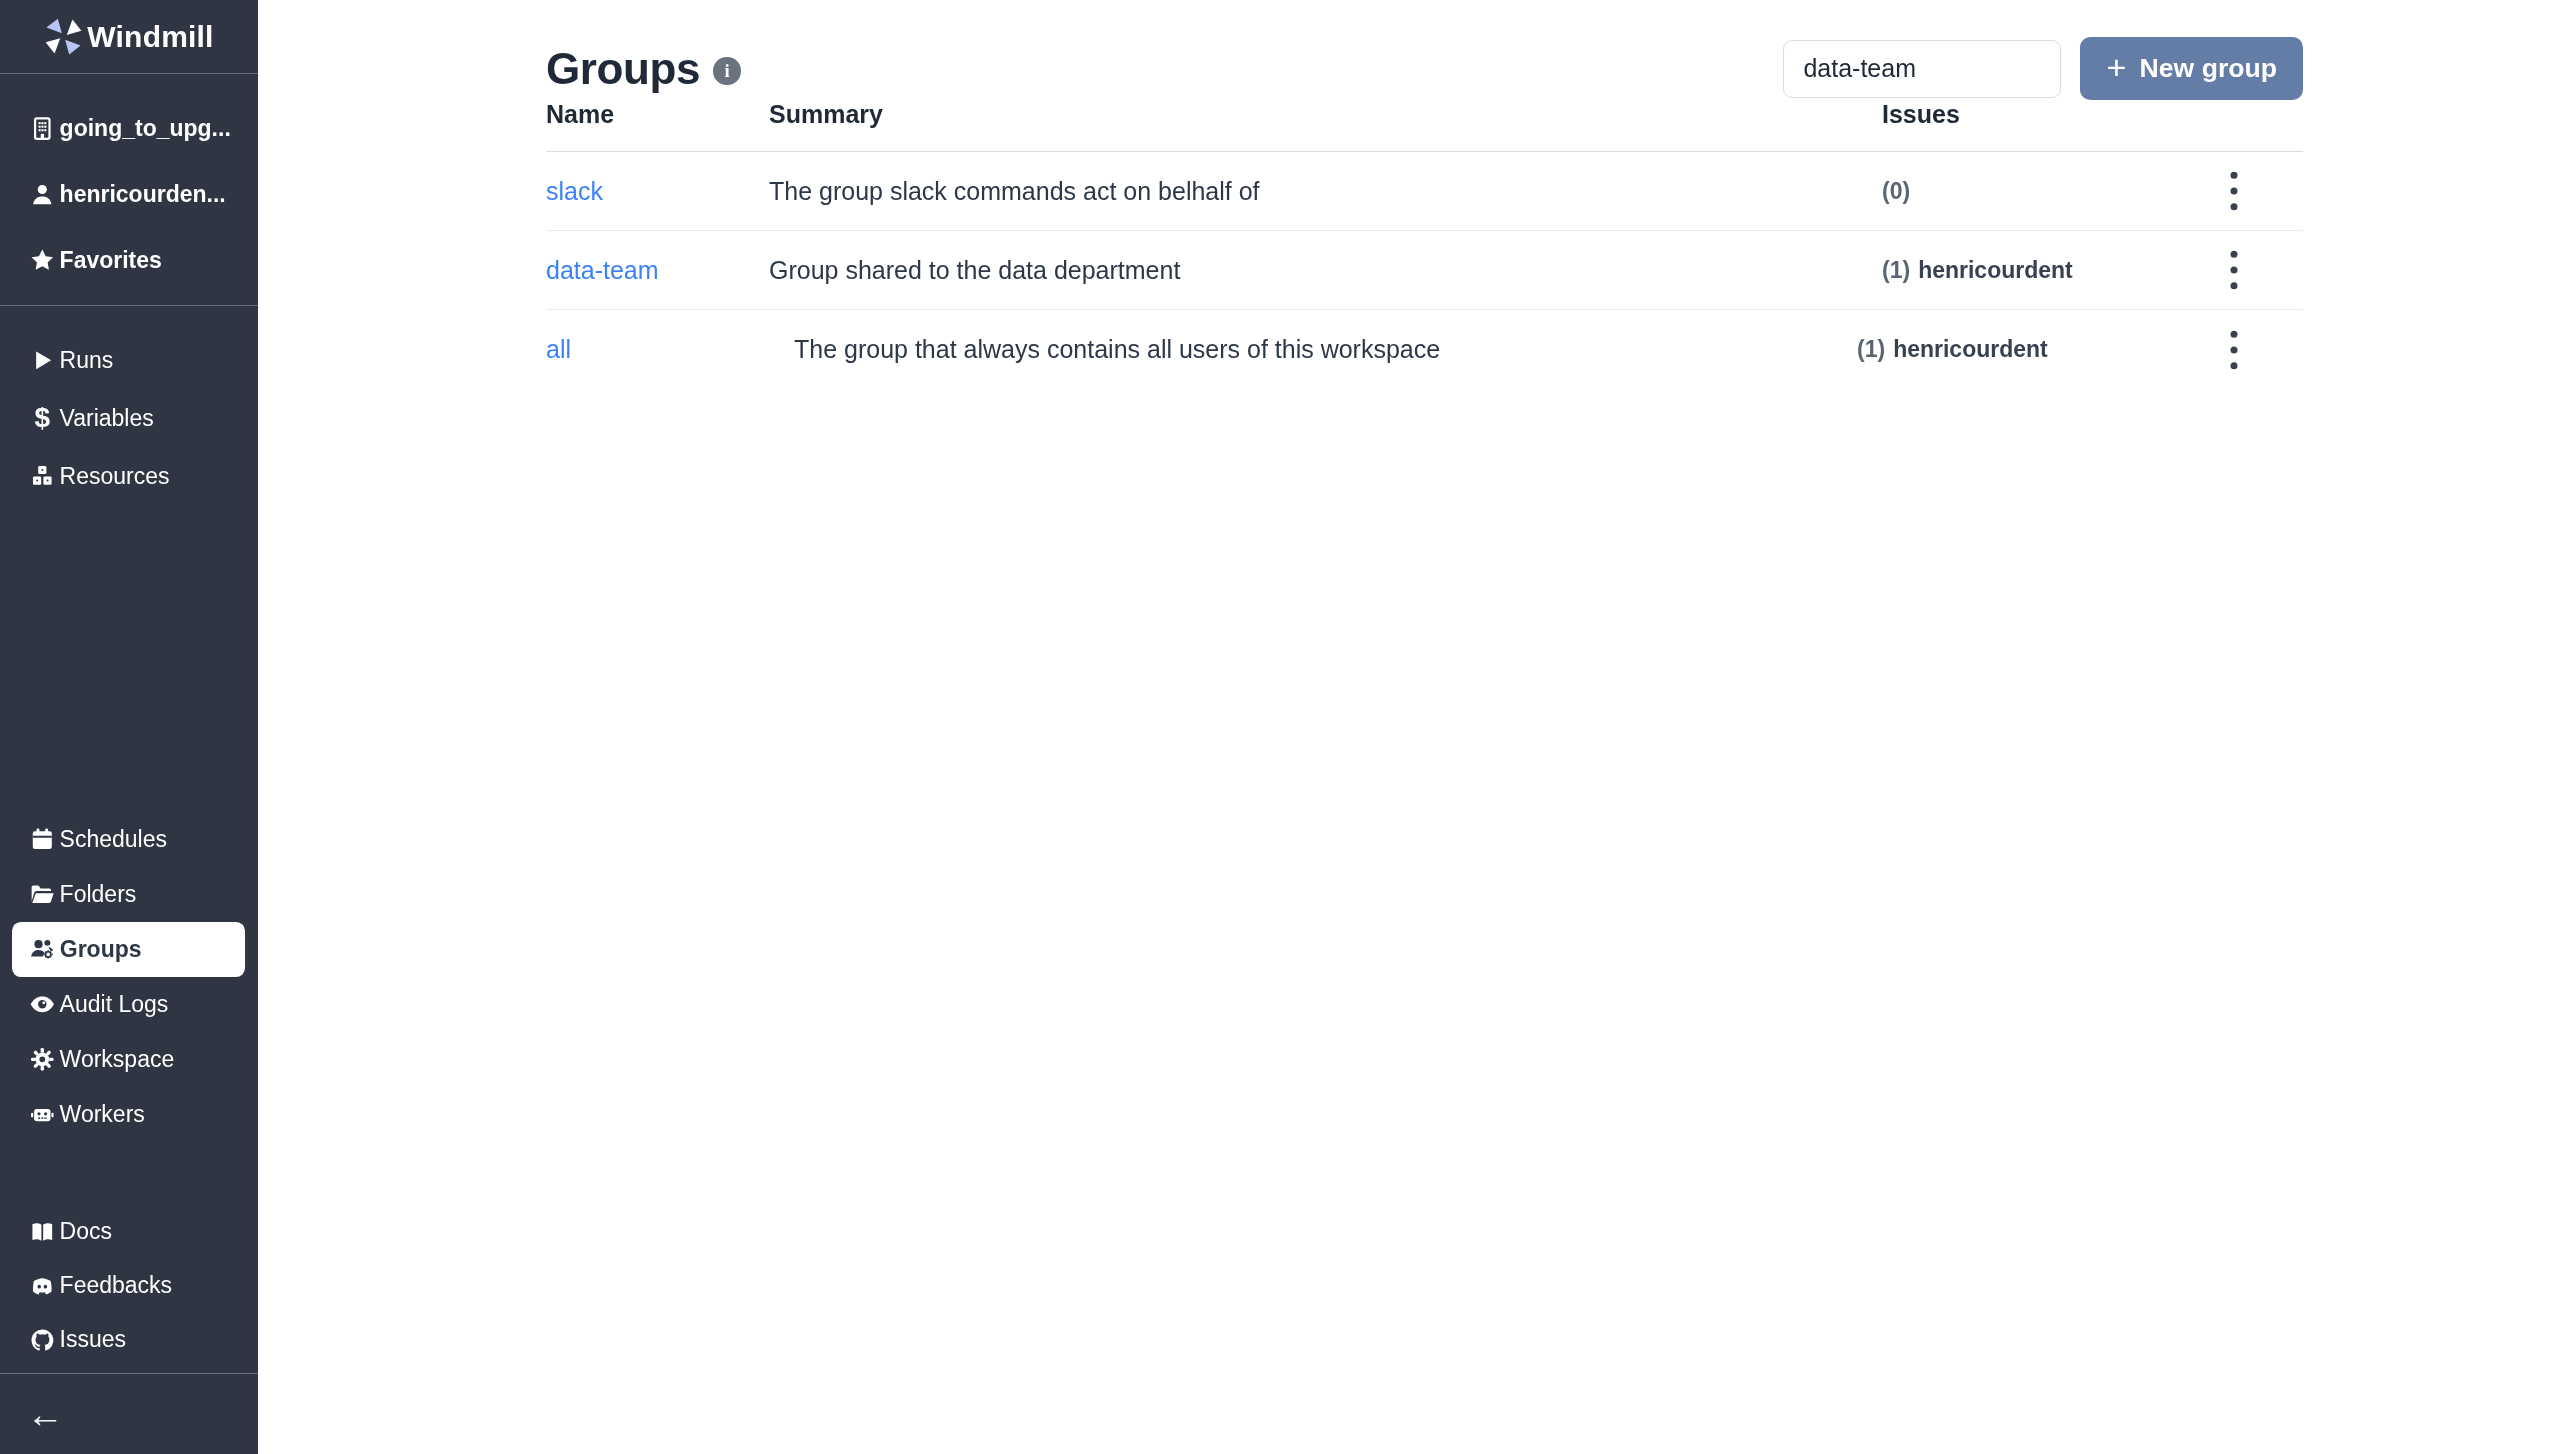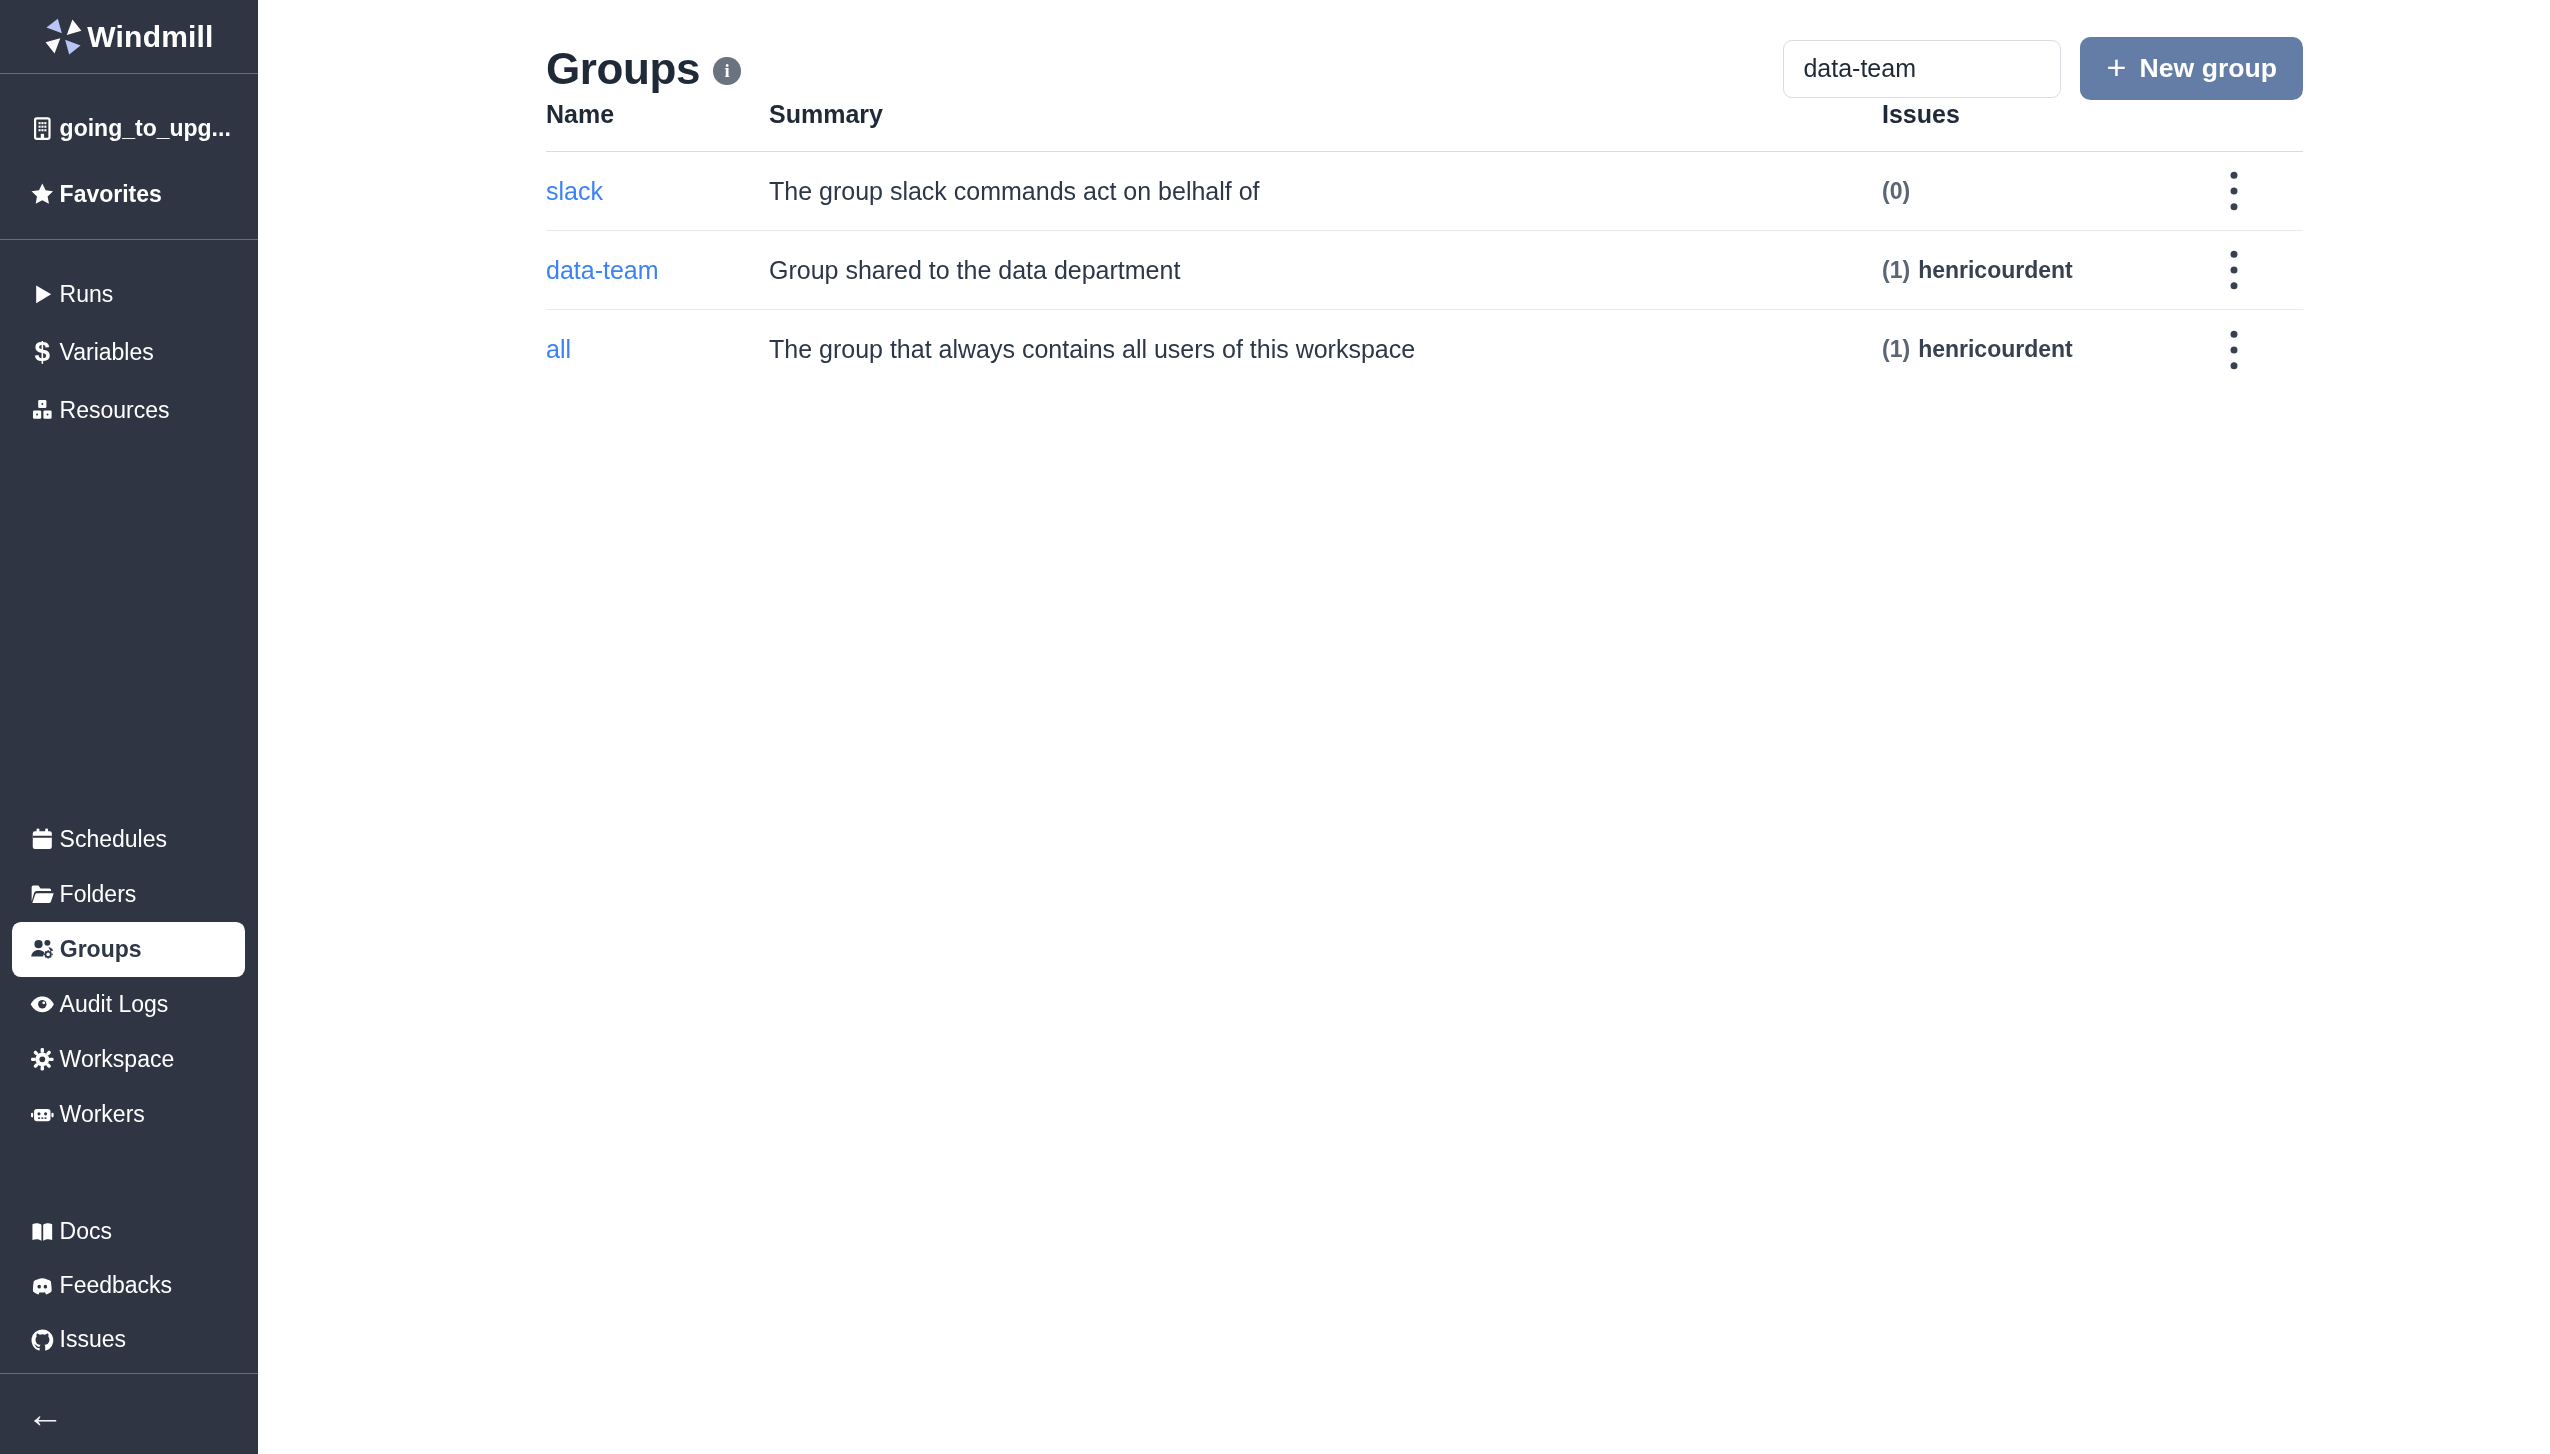--- a/index.html
+++ b/index.html
@@ -83,21 +83,21 @@
     display: grid;
     grid-template-columns: 223px 1fr 336px 85px;
     align-items: center;
   }
   .t-head {
     padding-bottom: 22px;
     border-bottom: 1.8px solid #d9dde3;
     font-size: 25px; font-weight: 700; color: #1f2937;
   }
   .t-row { height: 79px; border-bottom: 1.8px solid #e8eaee; }
-  .t-row:last-child { border-bottom: none; }
+  .t-row:last-child { border-bottom: none; gap: 25px; }
   .g-link { color: #3b82f6; font-size: 25px; text-decoration: none; cursor: pointer; }
   .g-summary { color: #2d3748; font-size: 25px; }
   .g-members { font-size: 23px; font-weight: 600; }
   .g-members .count { color: #5b6573; }
   .g-members .names { color: #374151; margin-left: 8px; }
   .kebab-btn {
     background: none; border: none; cursor: pointer; padding: 5.3px 8.9px;
     justify-self: start; display: flex; align-items: center;
   }
 </style>
@@ -129,20 +129,27 @@
           <rect x="8.6" y="9.6" width="1.9" height="1.9"></rect>
             <rect x="11.2" y="9.6" width="1.9" height="1.9"></rect>
             <rect x="13.8" y="9.6" width="1.9" height="1.9"></rect>
           <rect x="8.6" y="12.8" width="1.9" height="1.9"></rect>
             <rect x="11.2" y="12.8" width="1.9" height="1.9"></rect>
             <rect x="13.8" y="12.8" width="1.9" height="1.9"></rect>
           <rect x="10.6" y="17" width="3" height="4.5"></rect>
         </g>
       </svg>
       <span>going_to_upg...</span>
+    </div>
+    <div class="side-item">
+      <svg class="ic" viewBox="0 0 24 24">
+        <circle cx="12" cy="7.6" r="4.1" fill="#ffffff"></circle>
+        <path d="M3.8 21c.4-4.6 3.9-7 8.2-7s7.8 2.4 8.2 7Z" fill="#ffffff"></path>
+      </svg>
+      <span>henricourden...</span>
     </div>
     <div class="side-item">
       <svg class="ic" viewBox="0 0 24 24">
         <path d="M12 2.2l3 6.1 6.7.9-4.9 4.7 1.2 6.7L12 17.4l-6 3.2 1.2-6.7-4.9-4.7 6.7-.9Z" fill="#ffffff"></path>
       </svg>
       <span>Favorites</span>
     </div>
   </div>
 
   <hr class="side-divider">

